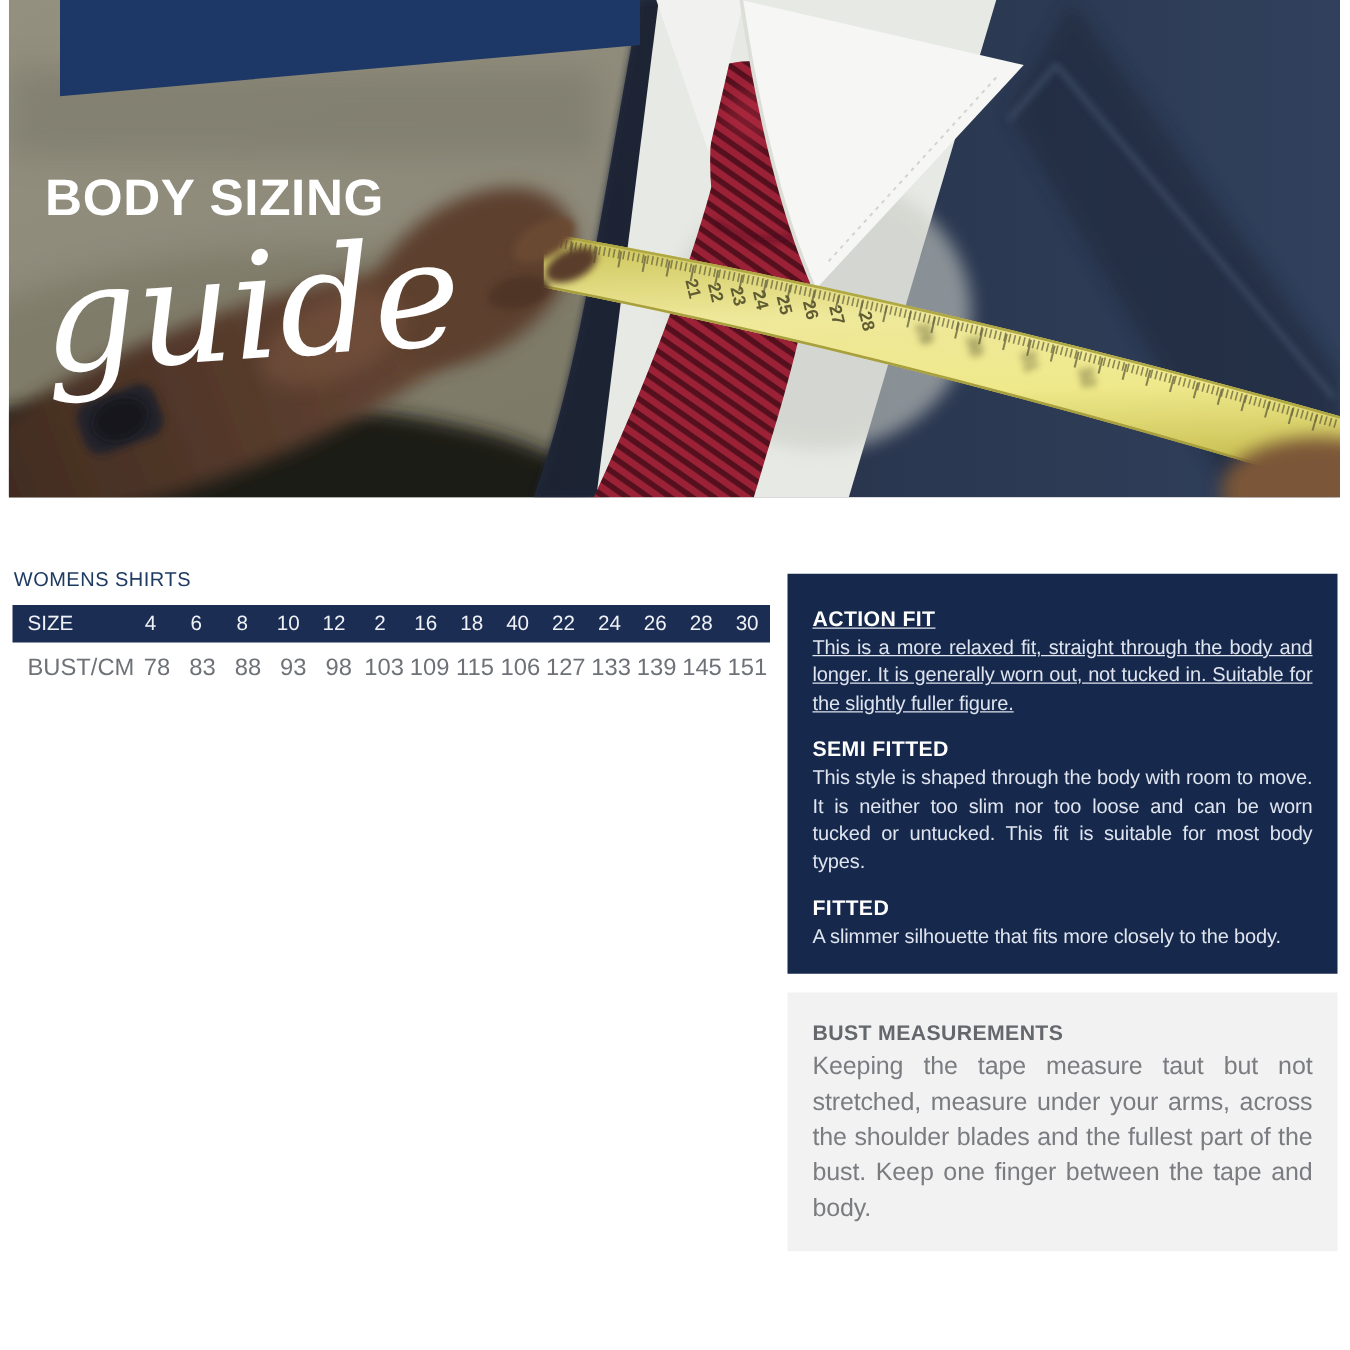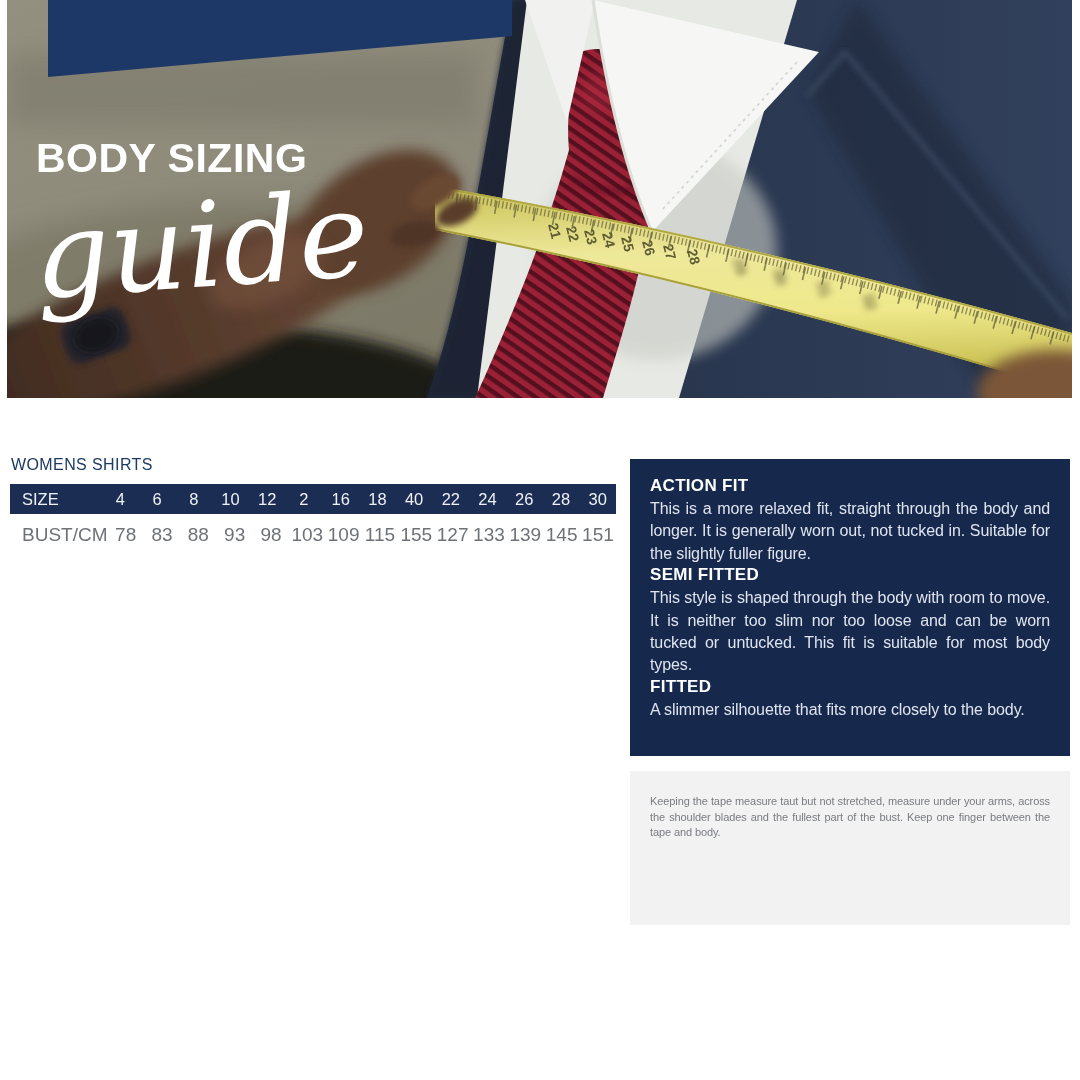--- a/index.html
+++ b/index.html
@@ -12,26 +12,26 @@
   .table-wrap{position:absolute;left:10px;top:456px;width:606px;}
   .section-title{font-size:16px;font-weight:normal;letter-spacing:.4px;color:#1d3a61;margin:0 0 0 1px;}
   .size-header{display:flex;align-items:center;height:30px;margin-top:10px;color:#eef1f6;font-size:16.5px;}
   .bust-row{display:flex;align-items:center;height:41px;color:#6e7277;font-size:19px;}
   .label-cell{flex:0 0 92px;padding-left:12px;box-sizing:border-box;}
   .num-cell{flex:1;text-align:center;}
   
   .right-col{position:absolute;left:630px;top:459px;width:440px;}
   .fit-box{color:#dfe4ee;padding:17px 20px 18px 20px;box-sizing:border-box;min-height:297px;}
   .fit-box h3{color:#ffffff;font-size:17px;letter-spacing:.3px;margin:0 0 2px 0;}
-  .fit-box .sect{}
-  .fit-box .sect:first-child{margin-top:0;}
+  .fit-box .sect{margin-top:15px;}
+  .fit-box .sect:first-child{margin-top:10px;text-decoration:underline;}
   .fit-box p{margin:0;font-size:16px;line-height:1.4;text-align:justify;letter-spacing:-.1px;}
   .measure-box{margin-top:15px;color:#7a7c80;padding:23px 20px 20px 20px;box-sizing:border-box;min-height:154px;}
   .measure-box h3{color:#64676b;font-size:17px;letter-spacing:.3px;margin:0 0 2px 0;}
-  .measure-box p{margin:0;font-size:11px;line-height:1.42;text-align:justify;letter-spacing:-.1px;}
+  .measure-box p{margin:0;font-size:20px;line-height:1.42;text-align:justify;letter-spacing:-.1px;}
 </style>
 </head>
 <body>
 
 <div class="page">
 
   <div class="hero">
     <svg width="1065" height="398" viewBox="0 0 1065 398" xmlns="http://www.w3.org/2000/svg">
       <defs>
         <linearGradient id="bgGrad" x1="0" y1="0" x2="1" y2="1">
@@ -159,21 +159,21 @@
     <div class="bust-row">
       <div class="label-cell">BUST/CM</div>
       <div class="num-cell">78</div>
       <div class="num-cell">83</div>
       <div class="num-cell">88</div>
       <div class="num-cell">93</div>
       <div class="num-cell">98</div>
       <div class="num-cell">103</div>
       <div class="num-cell">109</div>
       <div class="num-cell">115</div>
-      <div class="num-cell">155</div>
+      <div class="num-cell">106</div>
       <div class="num-cell">127</div>
       <div class="num-cell">133</div>
       <div class="num-cell">139</div>
       <div class="num-cell">145</div>
       <div class="num-cell">151</div>
     </div>
   </div>
 
   <div class="right-col">
     <div class="fit-box" style="background:#16294d;">
@@ -184,17 +184,18 @@
       <div class="sect">
         <h3>SEMI FITTED</h3>
         <p>This style is shaped through the body with room to move. It is neither too slim nor too  loose and can be worn tucked or untucked. This fit is suitable for most body types.</p>
       </div>
       <div class="sect">
         <h3>FITTED</h3>
         <p>A slimmer silhouette that fits more closely to the body.</p>
       </div>
     </div>
     <div class="measure-box" style="background:#f2f2f3;">
+      <h3>BUST MEASUREMENTS</h3>
       <p>Keeping the tape measure taut but not stretched, measure under your arms, across the shoulder blades and the fullest part of the bust. Keep one finger between the tape and body.</p>
     </div>
   </div>
 
 </div>
 
 </body></html>

